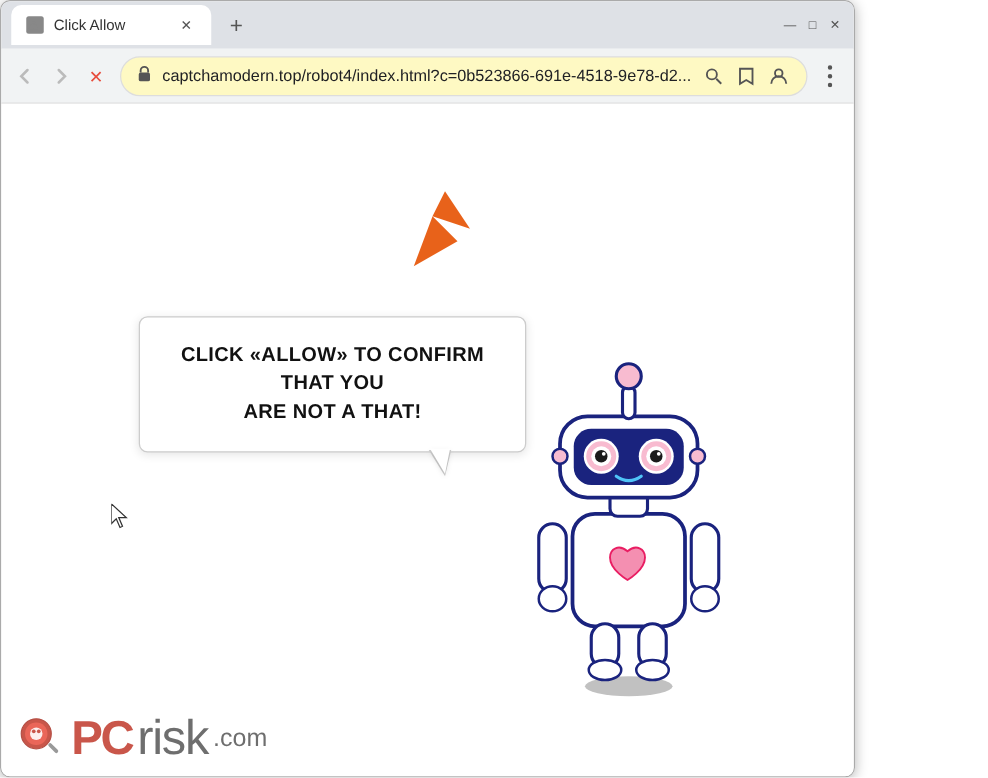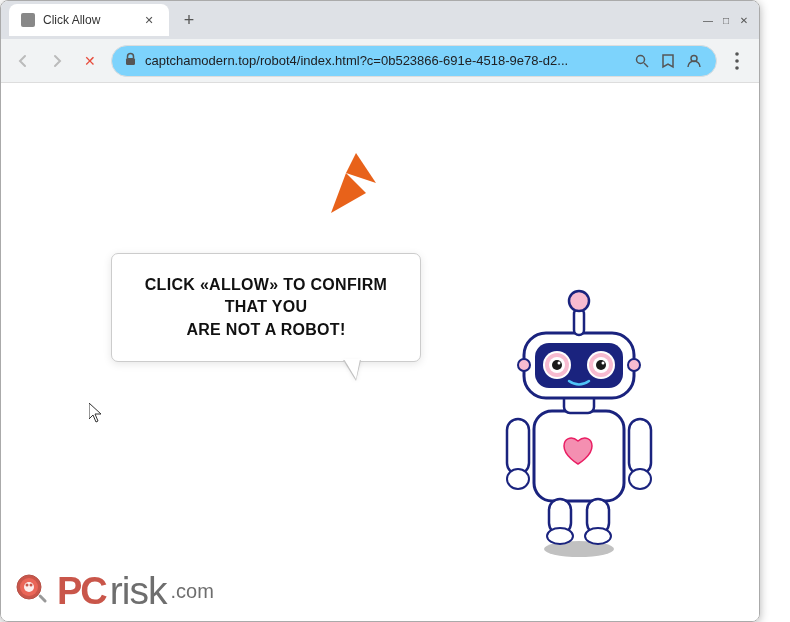--- a/index.html
+++ b/index.html
@@ -1,20 +1,20 @@
 <!DOCTYPE html>
 <html><head>
   <meta charset="utf-8">
   <style>
     * { margin: 0; padding: 0; box-sizing: border-box; }
     body { width: 790px; height: 622px; overflow: hidden; font-family: Arial, sans-serif; background: #fff; }
 
     
     .browser-window {
-      width: 760px;
+      width: 684px;
       height: 622px;
       border: 1px solid #aaa;
       border-radius: 8px;
       overflow: hidden;
       display: flex;
       flex-direction: column;
       box-shadow: 0 2px 10px rgba(0,0,0,0.3);
     }
 
     
@@ -111,21 +111,21 @@
       justify-content: center;
       color: #555;
       font-size: 16px;
       cursor: pointer;
     }
     .nav-btn.disabled { color: #bbb; cursor: default; }
     .nav-btn.loading { color: #e74c3c; font-size: 14px; }
     .address-bar {
       flex: 1;
       height: 32px;
-      background: #7dd3fc;
+      background: #fef9c3;
       border: 1px solid #ddd;
       border-radius: 16px;
       display: flex;
       align-items: center;
       padding: 0 12px;
       gap: 8px;
       font-size: 13px;
       color: #333;
       justify-content: space-between;
     }
@@ -355,21 +355,21 @@
     <div class="arrow-pointer">
       <svg class="arrow-svg" viewBox="0 0 80 80" xmlns="http://www.w3.org/2000/svg">
         <polygon points="20,70 35,30 55,50" fill="#e8621a"></polygon>
         <polygon points="35,30 45,10 65,40 50,35" fill="#e8621a"></polygon>
       </svg>
     </div>
 
     <div class="speech-bubble">
       <div class="bubble-text">
         <span>CLICK «ALLOW» TO CONFIRM THAT YOU</span><br>
-        <span>ARE NOT A ROBOT!</span>
+        <span>ARE NOT A THAT!</span>
       </div>
     </div>
 
     <div class="robot-container">
       <svg viewBox="0 0 200 280" xmlns="http://www.w3.org/2000/svg" width="200" height="280">
 
         <ellipse cx="100" cy="268" rx="35" ry="8" fill="#333" opacity="0.3"></ellipse>
 
         <rect x="55" y="130" width="90" height="90" rx="18" fill="white" stroke="#1a237e" stroke-width="3"></rect>
 

